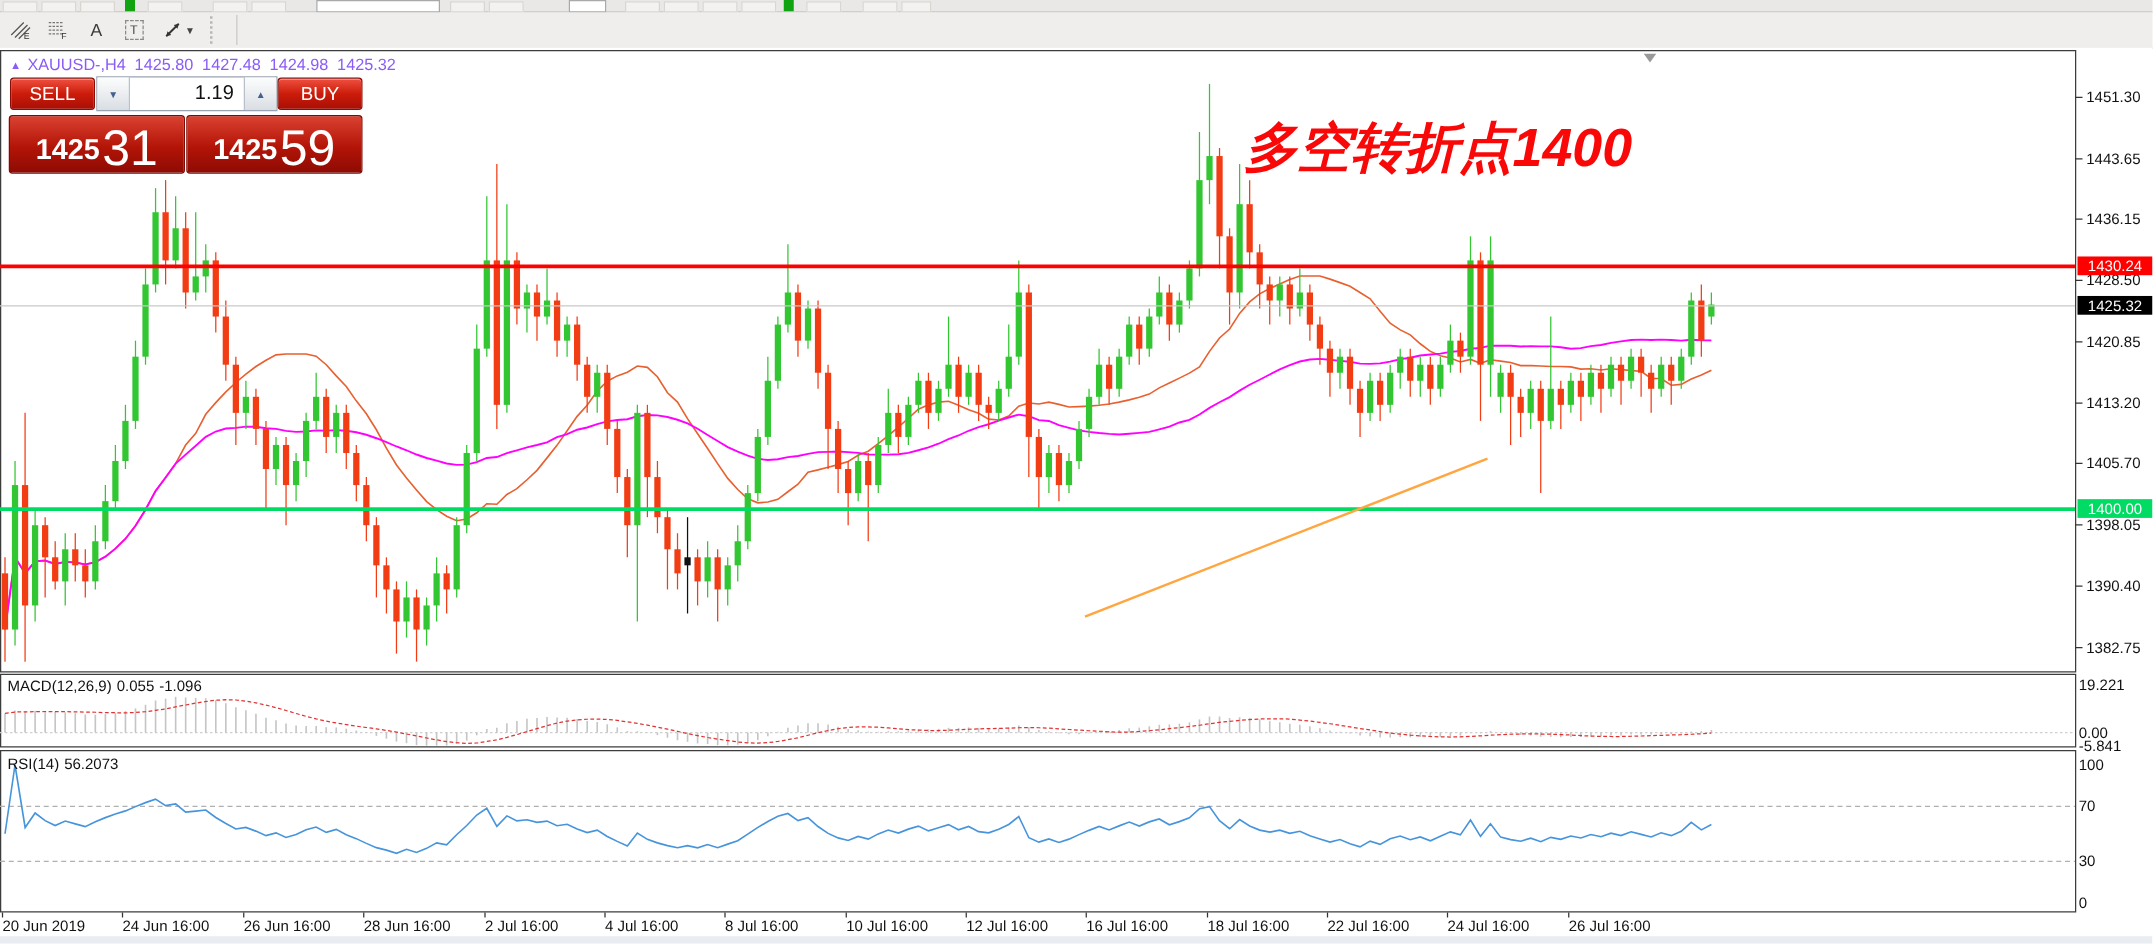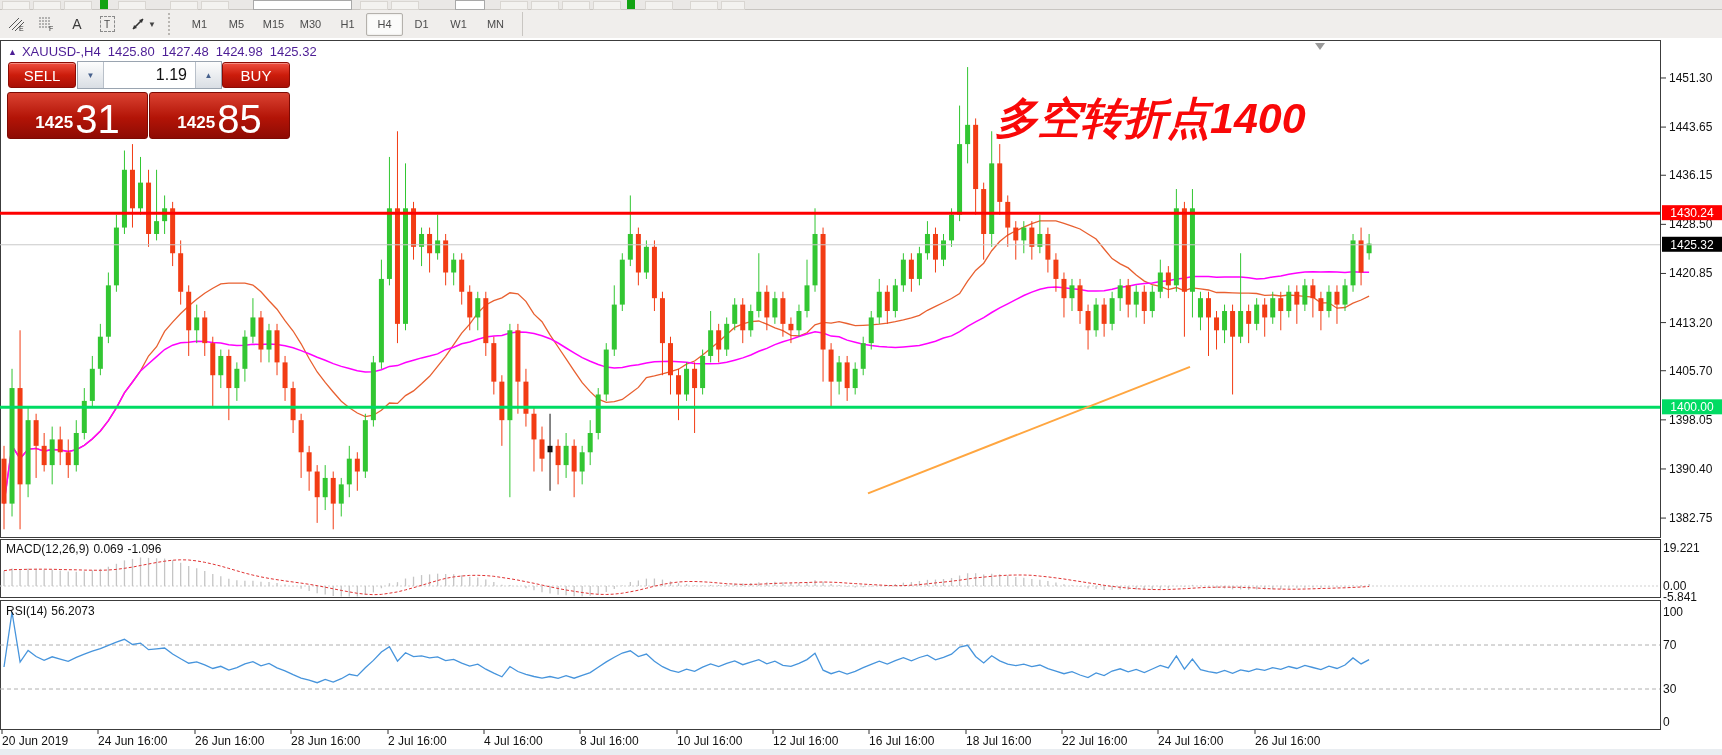--- a/index.html
+++ b/index.html
@@ -24,21 +24,21 @@
     font-size:11px;color:#4c4c4c;border:1px solid transparent;border-radius:2px;}
   .tf-btn.active{background:#fbfbfa;border:1px solid #b4b1ac;box-shadow:inset 0 0 2px #d8d5d0;}
   .dashedT{border:1px dashed #8a8a8a;width:13px;height:14px;font-size:10px;display:flex;
     align-items:center;justify-content:center;}
   .caret{font-size:8px;color:#444;margin-left:2px;}
 
   
   #chart-svg{position:absolute;left:0;top:0;z-index:1;}
 
   
-  .symbol-header{position:absolute;left:8px;top:44px;z-index:3;font-size:13px;color:#4c1d95;
+  .symbol-header{position:absolute;left:8px;top:44px;z-index:3;font-size:13px;color:#8b5cf6;
     letter-spacing:0;white-space:nowrap;}
   .symbol-header .tri{font-size:9px;vertical-align:1px;margin-right:5px;}
   .symbol-header span.v{margin-left:7px;}
 
   .trade-widget{position:absolute;left:7px;top:60px;width:283px;height:75px;z-index:3;}
   .btn-red{position:absolute;height:24px;border-radius:3px;color:#fff;font-size:15px;
     display:flex;align-items:center;justify-content:center;
     background:linear-gradient(180deg,#ef5040 0%,#cc1c0b 50%,#a90f05 100%);
     border:1px solid #8c0c04;box-shadow:inset 0 1px 0 rgba(255,255,255,.35);}
   #sell-btn{left:1px;top:2px;width:66px;}
@@ -50,21 +50,21 @@
   .spin-btn.dn{border-right:1px solid #b9c0c9;}
   .spin-btn.up{border-left:1px solid #b9c0c9;}
   .lot-value{flex:1;display:flex;align-items:center;justify-content:flex-end;padding-right:8px;
     font-size:16px;color:#111;}
   .price-panel{position:absolute;top:32px;height:43px;border-radius:3px;color:#fff;
     display:flex;align-items:flex-end;justify-content:center;padding-bottom:2px;
     background:linear-gradient(180deg,#da4231 0%,#b31407 55%,#8e0b04 100%);
     border:1px solid #7d0a04;}
   #sell-panel{left:0;width:139px;}
   #buy-panel{left:142px;width:139px;}
-  .price-small{font-size:17px;font-weight:bold;line-height:1;margin:0 2px 5px 0;}
+  .price-small{font-size:23px;font-weight:bold;line-height:1;margin:0 2px 5px 0;}
   .price-big{font-size:40px;line-height:.86;font-weight:400;}
 
   .annotation{position:absolute;left:995px;top:90px;z-index:3;font-size:43px;font-weight:bold;
     font-style:italic;color:#f90808;white-space:nowrap;font-family:sans-serif;}
 
   .ind-label{position:absolute;z-index:3;font-size:12px;color:#111;white-space:nowrap;}
   #macd-label{left:6px;top:542px;}
   #rsi-label{left:6px;top:604px;}
   .ind-label span{margin-right:4px;text-align:right;}
 </style>
@@ -111,31 +111,20 @@
       <span class="dashedT">T</span>
     </div>
   <div class="tb-icon" style="width:38px">
     <svg width="16" height="16" viewBox="0 0 16 16">
       <path d="M3 13 L8 8 M13 3 L8 8" stroke="#333" stroke-width="1.6" fill="none"></path>
       <path d="M13 3 l-4 1 3 3 z M3 13 l4 -1 -3 -3 z" fill="#333"></path>
     </svg>
     <span class="caret">▼</span>
   </div>
   <div class="tb-sep"></div>
-  <div id="tf-buttons" style="display:flex;align-items:center;">
-      <div class="tf-btn">M1</div>
-      <div class="tf-btn">M5</div>
-      <div class="tf-btn">M15</div>
-      <div class="tf-btn">M30</div>
-      <div class="tf-btn">H1</div>
-      <div class="tf-btn active">H4</div>
-      <div class="tf-btn">D1</div>
-      <div class="tf-btn">W1</div>
-      <div class="tf-btn">MN</div>
-    </div>
   <div class="tb-sep2"></div>
 </div>
 
 <svg id="chart-svg" width="1722" height="755">
     <rect x="0" y="38" width="1722" height="717" fill="#ffffff"></rect>
     <rect x="0.5" y="40.5" width="1660" height="497" fill="#fff" stroke="#3c3c3c"></rect>
     <rect x="0.5" y="539.5" width="1660" height="58" fill="#fff" stroke="#3c3c3c"></rect>
     <rect x="0.5" y="600.5" width="1660" height="129" fill="#fff" stroke="#3c3c3c"></rect>
     <rect x="0" y="41" width="1660" height="496" fill="transparent"></rect>
     <polyline points="4.0,503.6 12.0,445.8 20.1,458.7 28.1,449.1 36.1,448.4 44.1,451.2 52.2,449.5 60.2,449.9 68.2,451.6 76.3,449.7 84.3,445.3 92.3,438.9 100.4,431.0 108.4,420.6 116.4,407.8 124.4,392.9 132.5,382.0 140.5,370.9 148.5,356.0 156.6,346.7 164.6,331.4 172.6,322.1 180.7,313.5 188.7,306.0 196.7,299.3 204.7,293.2 212.8,288.2 220.8,283.9 228.8,283.2 236.9,283.2 244.9,283.2 252.9,285.0 261.0,291.8 269.0,300.7 277.0,309.2 285.0,320.7 293.1,331.0 301.1,343.8 309.1,358.5 317.2,372.0 325.2,382.4 333.2,392.0 341.3,401.3 349.3,407.7 357.3,413.0 365.3,416.6 373.4,415.2 381.4,410.2 389.4,403.0 397.5,403.4 405.5,395.6 413.5,390.9 421.6,383.8 429.6,376.3 437.6,366.3 445.6,356.3 453.7,344.6 461.7,333.1 469.7,324.2 477.8,312.8 485.8,305.0 493.8,300.7 501.9,297.8 509.9,292.8 517.9,293.9 525.9,301.4 534.0,314.2 542.0,321.7 550.0,334.9 558.1,347.0 566.1,358.8 574.1,370.9 582.2,382.7 590.2,391.6 598.2,399.1 606.3,402.3 614.3,401.6 622.3,399.5 630.3,393.4 638.4,387.4 646.4,377.7 654.4,375.9 662.5,373.8 670.5,371.7 678.5,369.2 686.5,364.2 694.6,361.0 702.6,354.9 710.6,348.5 718.7,341.7 726.7,334.6 734.7,327.4 742.8,323.9 750.8,321.7 758.8,321.0 766.8,324.2 774.9,327.8 782.9,330.6 790.9,335.3 799.0,336.0 807.0,332.8 815.0,324.9 823.1,322.4 831.1,323.2 839.1,321.7 847.1,323.5 855.2,325.6 863.2,325.3 871.2,324.9 879.3,324.2 887.3,323.2 895.3,321.7 903.4,319.9 911.4,317.8 919.4,315.3 927.4,310.3 935.5,306.4 943.5,302.5 951.5,298.5 959.6,293.5 967.6,281.1 975.6,270.4 983.7,263.2 991.7,250.7 999.7,241.5 1007.7,235.1 1015.8,230.8 1023.8,227.2 1031.8,223.6 1039.9,220.8 1047.9,220.8 1055.9,220.8 1064.0,223.3 1072.0,226.1 1080.0,229.0 1088.0,234.0 1096.1,239.0 1104.1,249.0 1112.1,258.6 1120.2,263.9 1128.2,267.9 1136.2,275.0 1144.3,281.1 1152.3,284.6 1160.3,286.4 1168.3,289.6 1176.4,287.5 1184.4,290.7 1192.4,287.8 1200.5,288.9 1208.5,290.0 1216.5,292.5 1224.6,292.5 1232.6,292.8 1240.6,293.2 1248.6,293.2 1256.7,293.5 1264.7,295.3 1272.7,295.0 1280.8,296.0 1288.8,295.0 1296.8,295.7 1304.9,296.4 1312.9,297.1 1320.9,302.8 1328.9,302.8 1337.0,308.2 1345.0,307.5 1353.0,303.2 1361.1,300.0 1369.1,296.2" fill="none" stroke="#e86030" stroke-width="1.3"></polyline>
@@ -738,24 +727,24 @@
     <div class="lot-value">1.19</div>
     <div class="spin-btn up">▲</div>
   </div>
   <div id="buy-btn" class="btn-red">BUY</div>
   <div id="sell-panel" class="price-panel">
     <span class="price-small">1425</span>
     <span class="price-big">31</span>
   </div>
   <div id="buy-panel" class="price-panel">
     <span class="price-small">1425</span>
-    <span class="price-big">85</span>
+    <span class="price-big">59</span>
   </div>
 </div>
 
 <div class="annotation">多空转折点1400</div>
 
 <div class="ind-label" id="macd-label">
-  <span>MACD(12,26,9)</span><span>0.069</span><span>-1.096</span>
+  <span>MACD(12,26,9)</span><span>0.055</span><span>-1.096</span>
 </div>
 <div class="ind-label" id="rsi-label">
   <span>RSI(14)</span><span>56.2073</span>
 </div>
 
 </body></html>

